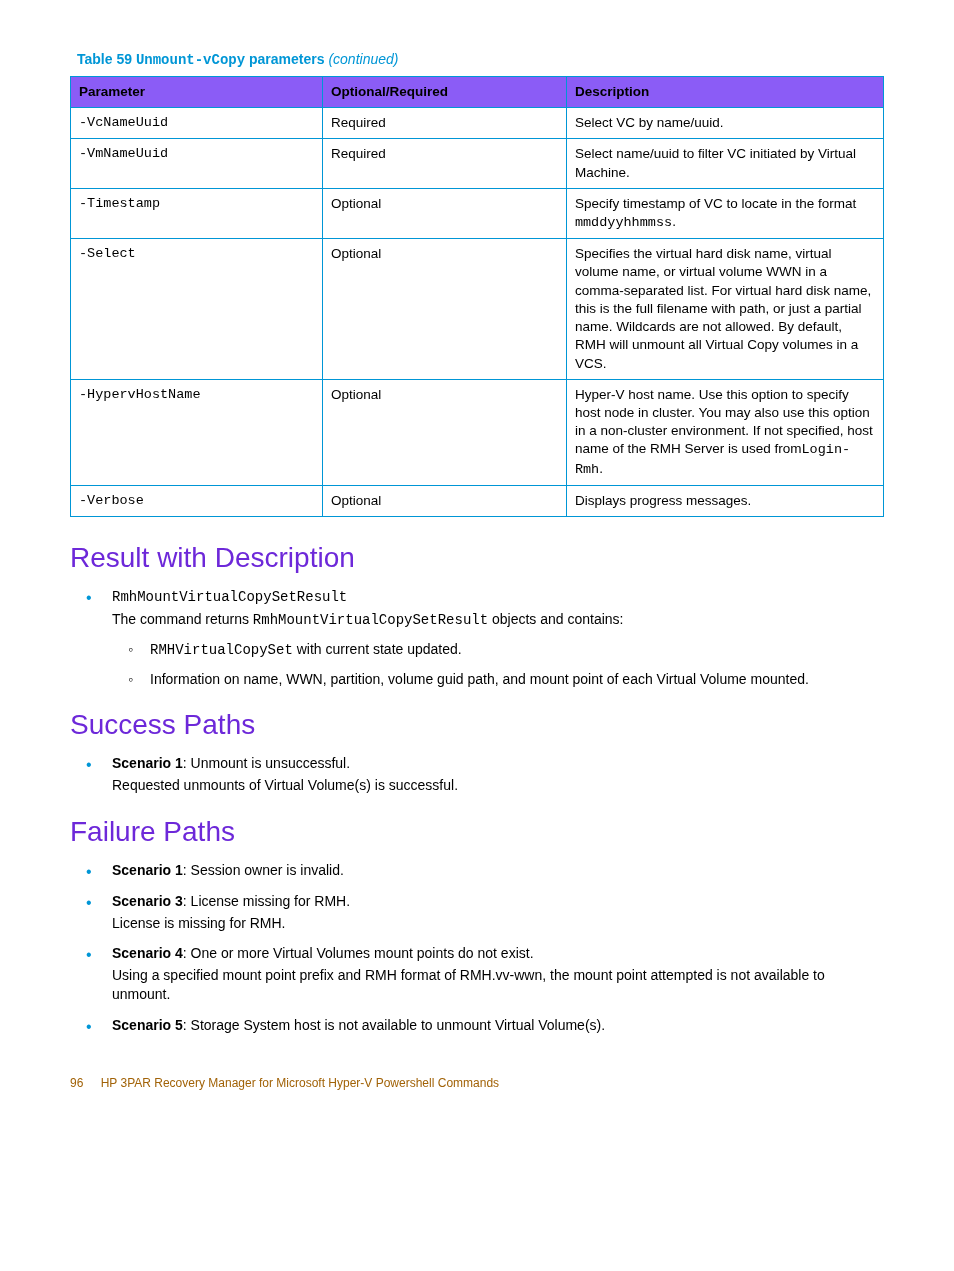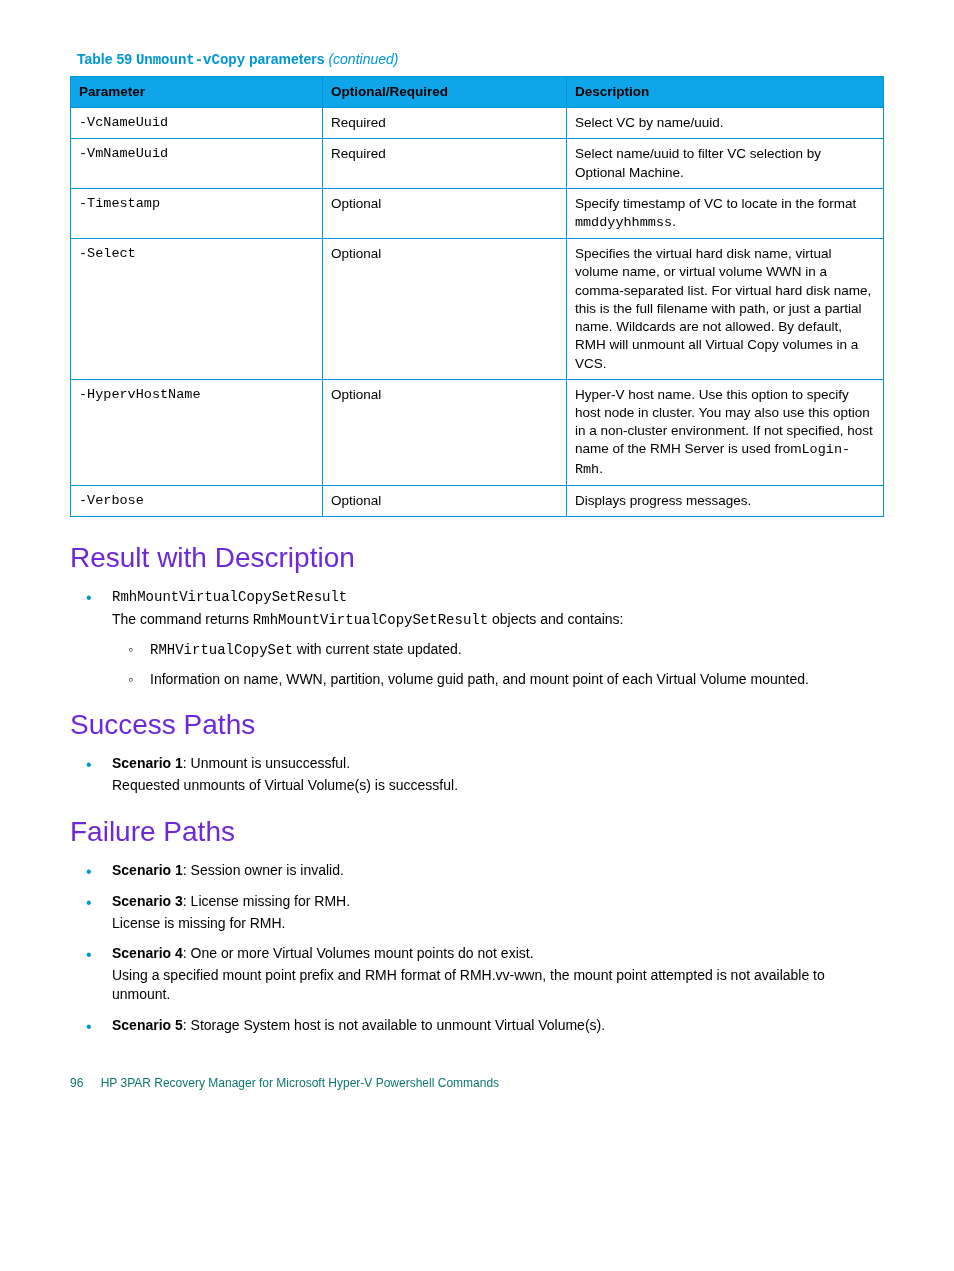--- a/index.html
+++ b/index.html
@@ -31,21 +31,21 @@
   }
   th, td {
     border: 1px solid #0096d6;
     padding: 6px 8px;
     vertical-align: top;
     text-align: left;
     font-size: 13.5px;
   }
   th {
     font-weight: bold;
-    background: #0ea5e9;
+    background: #8b5cf6;
   }
   td.param { font-family: "Courier New", monospace; }
   .mono { font-family: "Courier New", monospace; }
   h2.section {
     color: #6d28d9;
     font-weight: normal;
     font-size: 28px;
     margin-top: 18px;
     margin-bottom: 10px;
   }
@@ -82,21 +82,21 @@
     color: #000;
     position: absolute;
     left: -12px;
     top: 0;
   }
   .scenario-label { font-weight: bold; }
   .line2 { margin-top: 3px; }
   .footer {
     margin-top: 40px;
     font-size: 12px;
-    color: #0f766e;
+    color: #a16207;
   }
   .footer .pn { margin-right: 14px; }
 </style>
 </head>
 <body>
 
 <div class="table-caption">
   <span class="tnum">Table 59</span>
   <span class="mono">Unmount-vCopy</span><span class="params"> parameters </span><span class="cont">(continued)</span>
 </div>
@@ -111,21 +111,21 @@
   </thead>
   <tbody>
     <tr>
       <td class="param">-VcNameUuid</td>
       <td>Required</td>
       <td>Select VC by name/uuid.</td>
     </tr>
     <tr>
       <td class="param">-VmNameUuid</td>
       <td>Required</td>
-      <td>Select name/uuid to filter VC selection by Optional Machine.</td>
+      <td>Select name/uuid to filter VC initiated by Virtual Machine.</td>
     </tr>
     <tr>
       <td class="param">-Timestamp</td>
       <td>Optional</td>
       <td><span>Specify timestamp of VC to locate in the format </span><span class="mono">mmddyyhhmmss</span><span>.</span></td>
     </tr>
     <tr>
       <td class="param">-Select</td>
       <td>Optional</td>
       <td>Specifies the virtual hard disk name, virtual volume name, or virtual volume WWN in a comma-separated list. For virtual hard disk name, this is the full filename with path, or just a partial name. Wildcards are not allowed. By default, RMH will unmount all Virtual Copy volumes in a VCS.</td>

